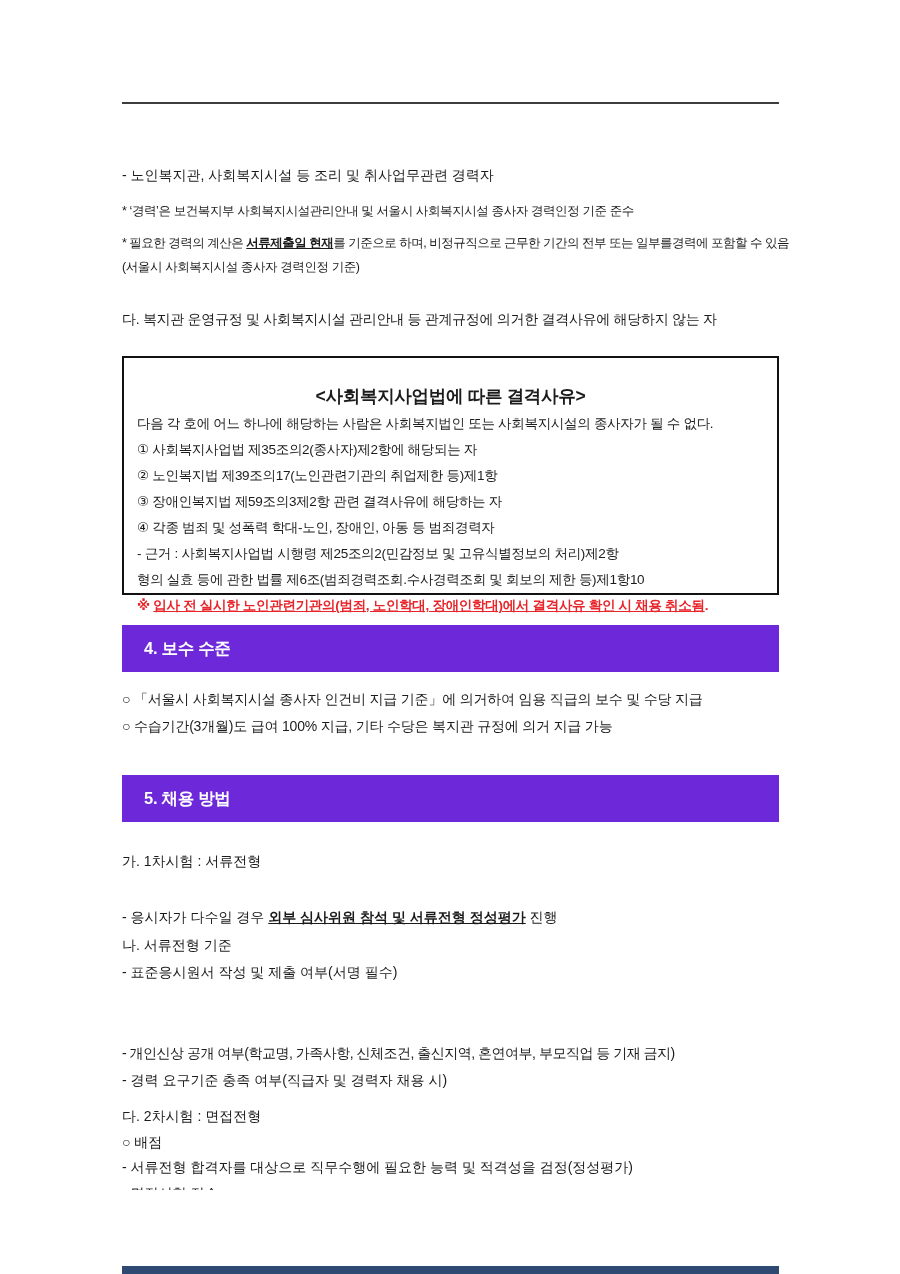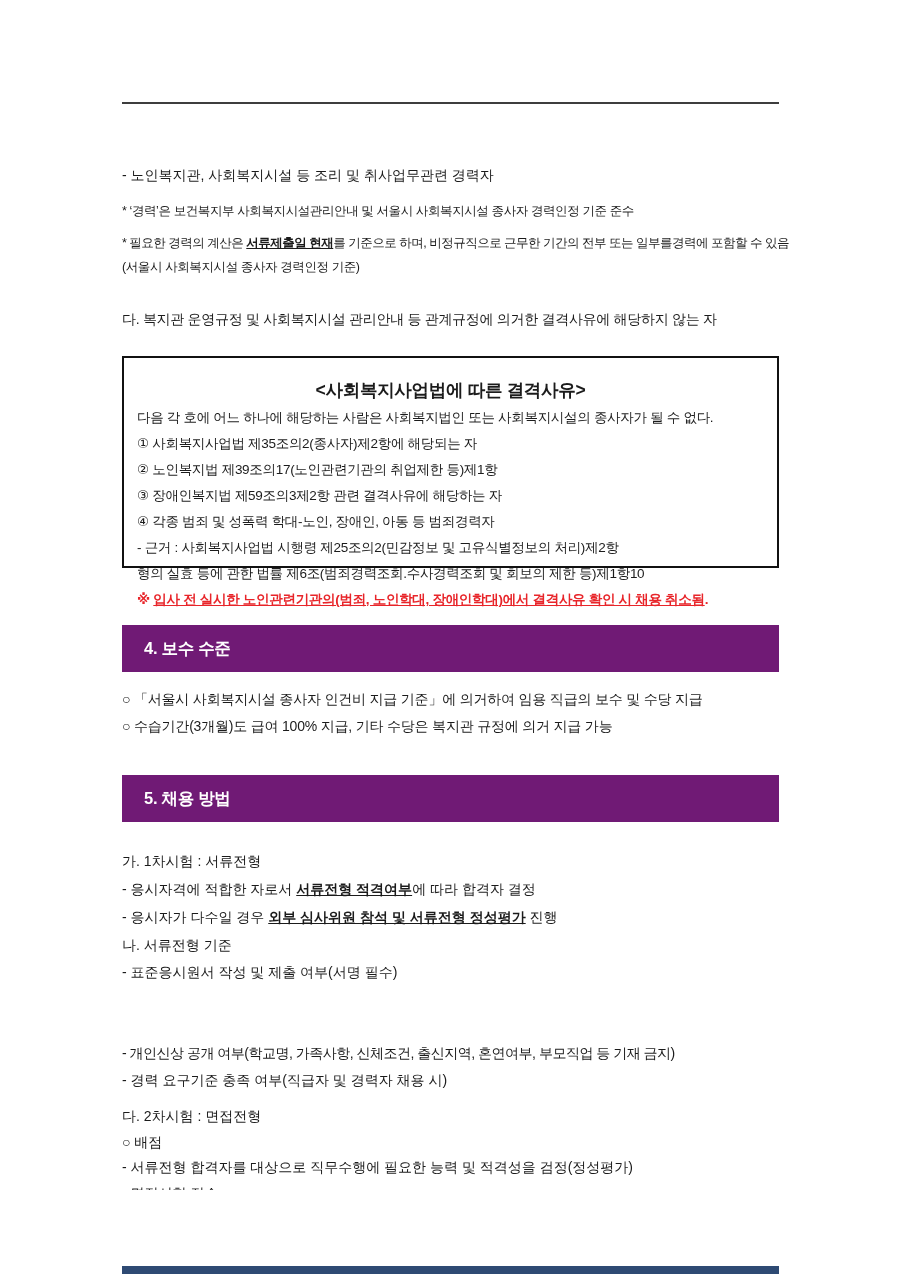--- a/index.html
+++ b/index.html
@@ -3,26 +3,26 @@
 <meta charset="utf-8">
 <style>
   html,body{margin:0;padding:0;background:#ffffff;}
   body{font-family:"Liberation Sans","DejaVu Sans",sans-serif;color:#1b1b1b;}
   .page{position:relative;width:900px;height:1274px;background:#ffffff;overflow:hidden;}
   .abs{position:absolute;left:122px;width:657px;}
   .line{font-size:14px;line-height:20px;white-space:nowrap;}
   .small{font-size:12.5px;letter-spacing:-0.4px;}
   .rule{height:2px;background:#3d3d3d;}
   .em{font-weight:bold;text-decoration:underline;}
-  .dqbox{box-sizing:border-box;height:212px;border:2px solid #111111;padding:20px 13px 0 13px;}
+  .dqbox{box-sizing:border-box;height:239px;border:2px solid #111111;padding:26px 13px 0 13px;}
   .dqtitle{text-align:center;font-size:17.5px;font-weight:bold;line-height:24px;margin-bottom:3px;letter-spacing:-0.3px;}
   .dqline{font-size:13.5px;line-height:26px;white-space:nowrap;letter-spacing:-0.3px;}
   .redline{color:#e8252a;font-weight:bold;}
   .redline .u{text-decoration:underline;}
-  .navybar{box-sizing:border-box;height:47px;background:#701a75;color:#ffffff;
+  .navybar{box-sizing:border-box;height:47px;background:#6d28d9;color:#ffffff;
            font-size:16.5px;font-weight:bold;display:flex;align-items:center;
            padding-left:22px;letter-spacing:-0.3px;}
   .clip{height:7px;overflow:hidden;}
   .indent{padding-left:9px;}
   .tight{letter-spacing:-0.5px;}
 </style>
 </head>
 <body>
 
 <div class="page">
@@ -52,21 +52,20 @@
       <span>4. 보수 수준</span>
     </div>
   <div class="abs line" style="top:689px;letter-spacing:-0.2px;">○ 「서울시 사회복지시설 종사자 인건비 지급 기준」에 의거하여 임용 직급의 보수 및 수당 지급</div>
   <div class="abs line" style="top:716px;letter-spacing:-0.2px;">○ 수습기간(3개월)도 급여 100% 지급, 기타 수당은 복지관 규정에 의거 지급 가능</div>
 
   <div class="abs navybar" style="top:775px;">
       <span>5. 채용 방법</span>
     </div>
 
   <div class="abs line" style="top:851px;">가. 1차시험 : 서류전형</div>
-  <div class="abs line" style="top:879px;"><span>- 응시자격에 적합한 자로서 </span><span class="em">서류전형 적격여부</span><span>에 따라 합격자 결정</span></div>
   <div class="abs line" style="top:907px;"><span>- 응시자가 다수일 경우 </span><span class="em">외부 심사위원 참석 및 서류전형 정성평가</span><span> 진행</span></div>
 
   <div class="abs line" style="top:935px;">나. 서류전형 기준</div>
   <div class="abs line" style="top:962px;">- 표준응시원서 작성 및 제출 여부(서명 필수)</div>
   <div class="abs line tight" style="top:1043px;">- 개인신상 공개 여부(학교명, 가족사항, 신체조건, 출신지역, 혼연여부, 부모직업 등 기재 금지)</div>
   <div class="abs line" style="top:1070px;">- 경력 요구기준 충족 여부(직급자 및 경력자 채용 시)</div>
 
   <div class="abs line" style="top:1106px;">다. 2차시험 : 면접전형</div>
   <div class="abs line" style="top:1132px;">○ 배점</div>
   <div class="abs line" style="top:1157px;">- 서류전형 합격자를 대상으로 직무수행에 필요한 능력 및 적격성을 검정(정성평가)</div>

